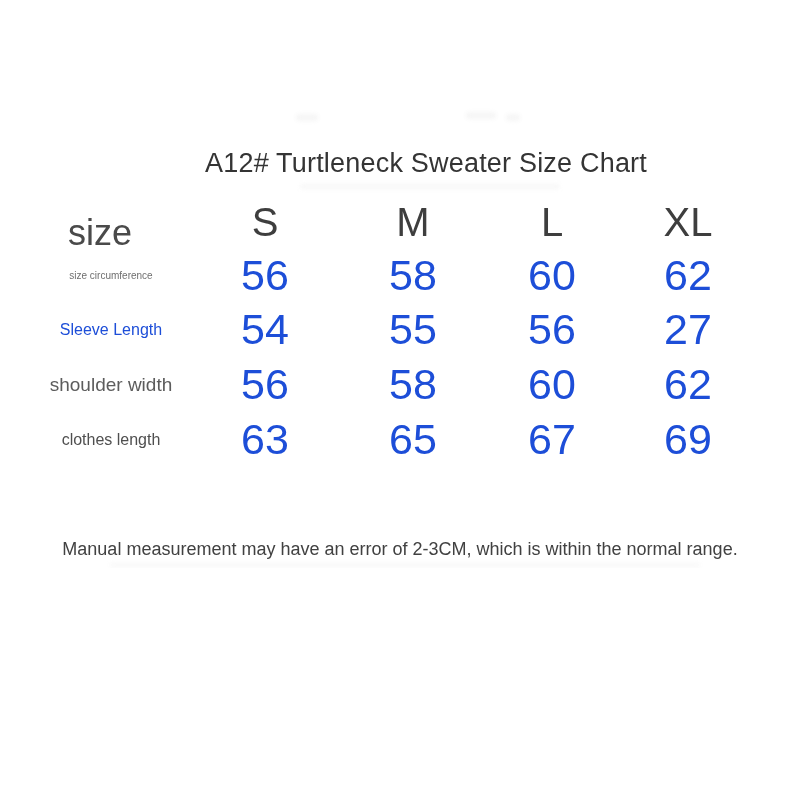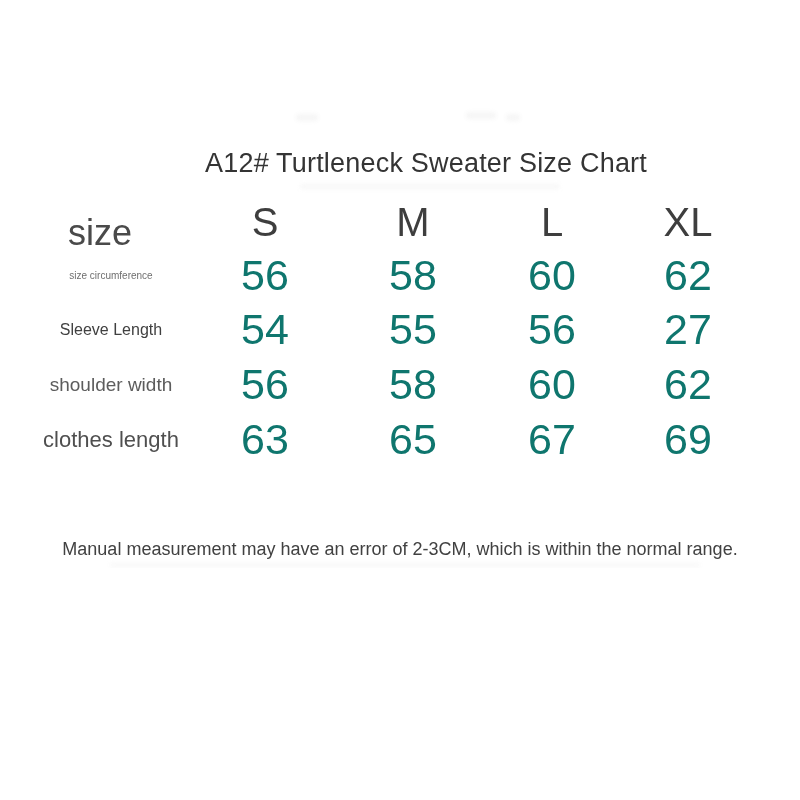--- a/index.html
+++ b/index.html
@@ -41,26 +41,26 @@
     color:#4a4a4a;
     padding-right:22px;
     margin-top:22px;
   }
   .head{
     font-size:40px;
     color:#3e3e3e;
   }
   .num{
     font-size:43px;
-    color:#0f766e;
+    color:#1d4ed8;
   }
   .rlabel-0{font-size:10px;color:#6f6f6f;}
-  .rlabel-1{font-size:16px;color:#404040;}
+  .rlabel-1{font-size:16px;color:#1d4ed8;}
   .rlabel-2{font-size:19px;color:#5c5c5c;}
-  .rlabel-3{font-size:22px;color:#4f4f4f;}
+  .rlabel-3{font-size:16px;color:#4f4f4f;}
   .note{
     position:absolute;
     top:537px;left:0;right:0;
     text-align:center;
     font-size:18px;
     line-height:24px;
     color:#414141;
   }
   .smudge{
     position:absolute;

